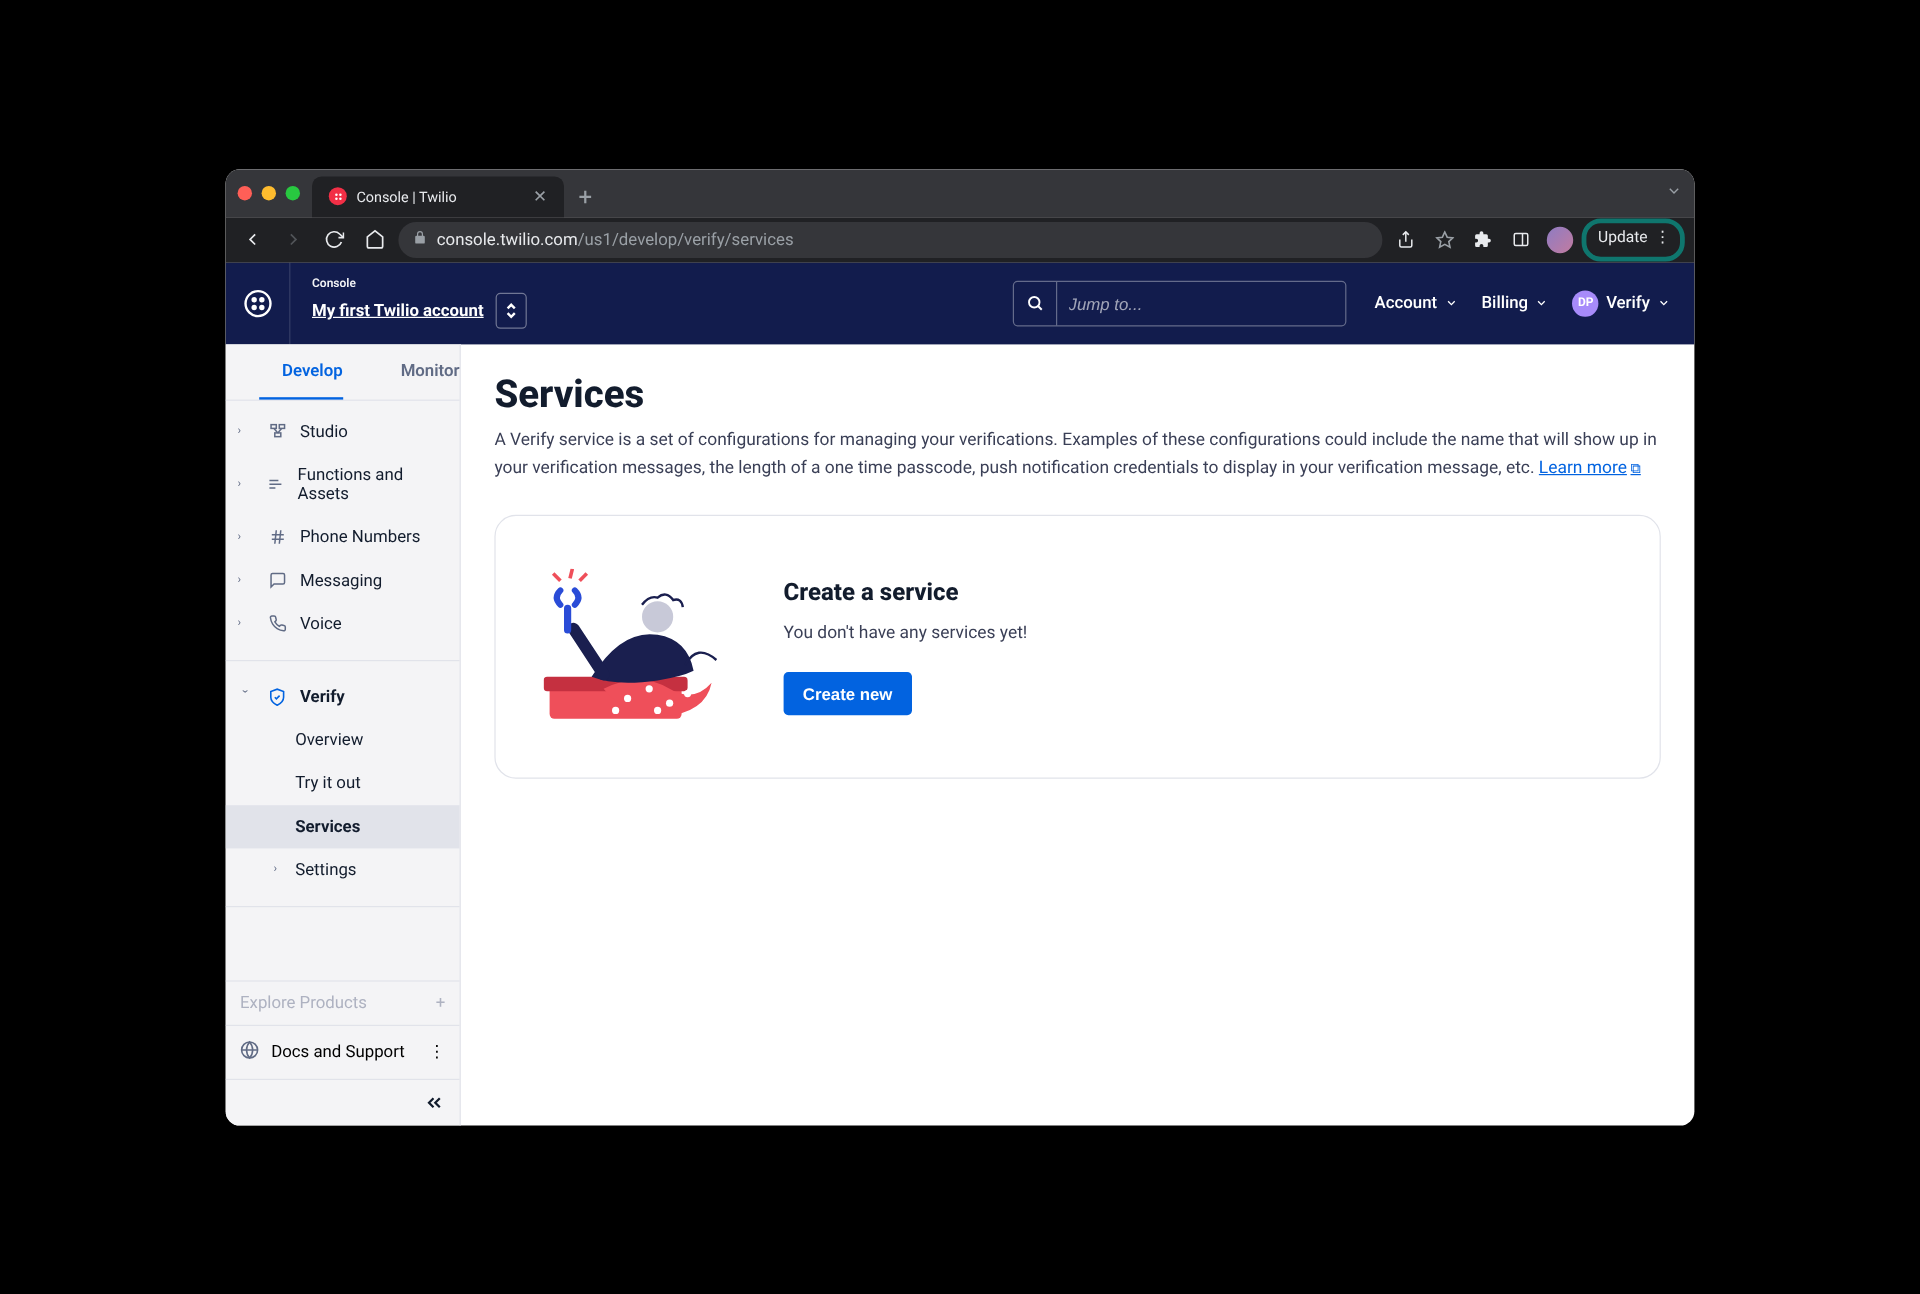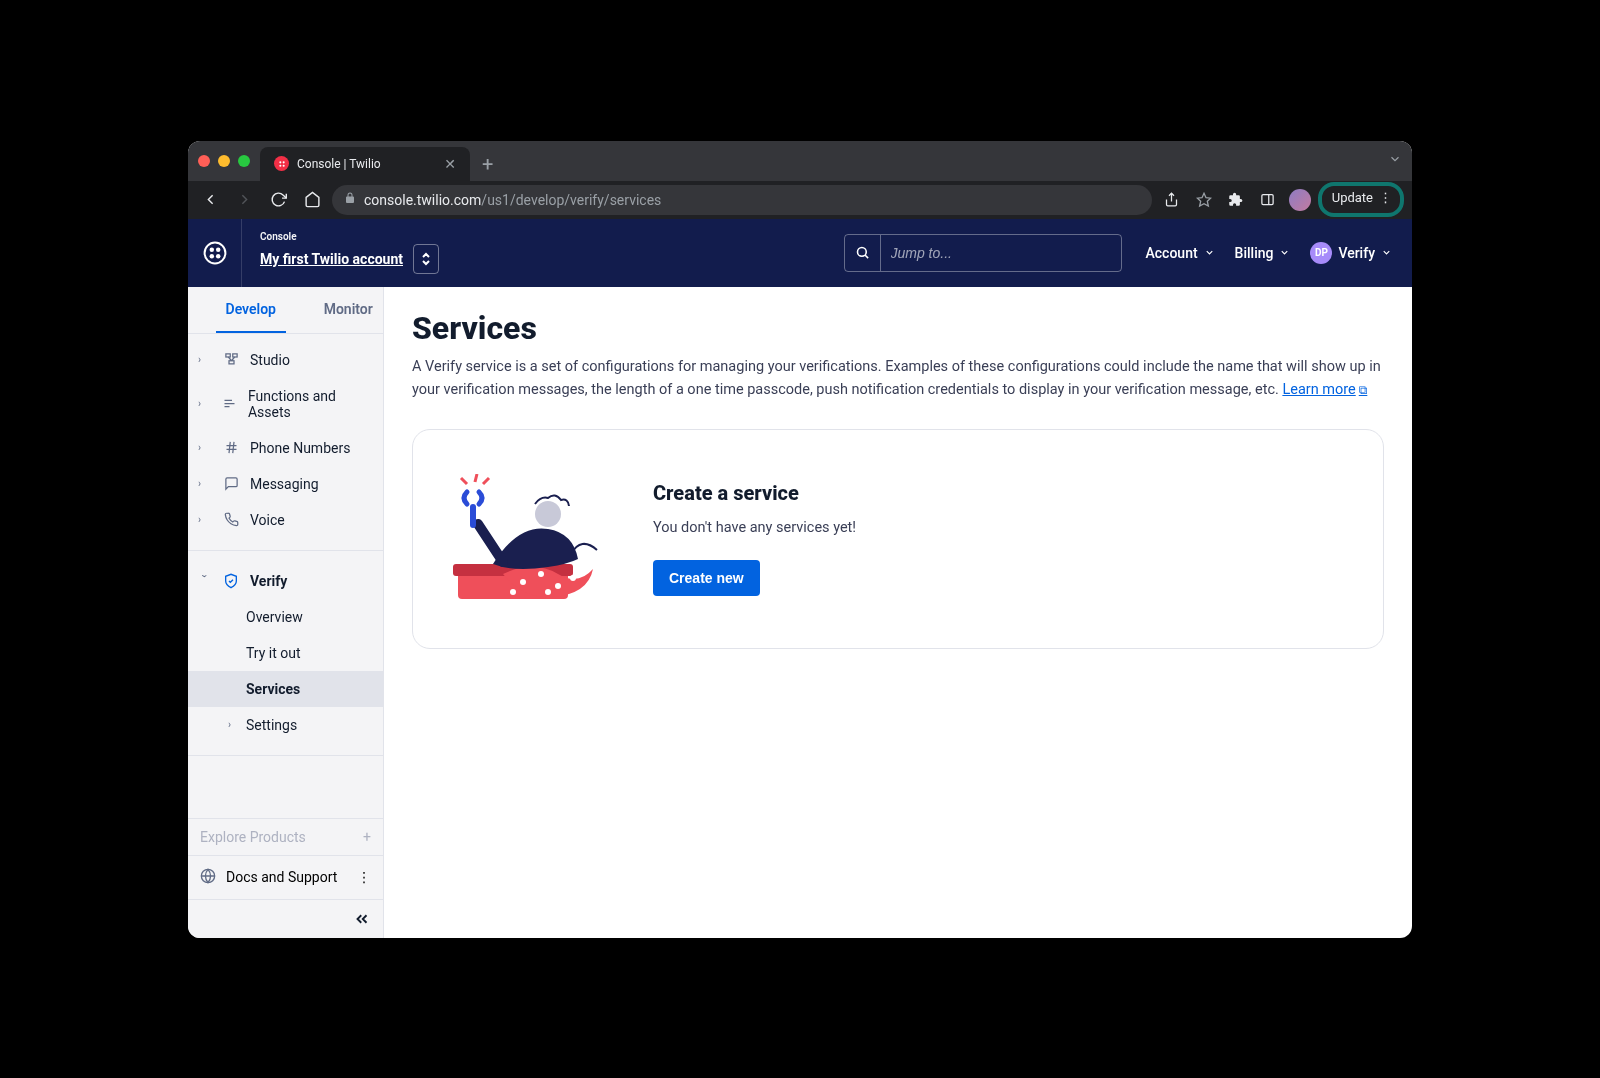--- a/index.html
+++ b/index.html
@@ -155,21 +155,21 @@
   background: #f4f4f6;
   border-right: 1px solid #e1e3ea;
   display:flex;
   flex-direction:column;
 }
 .side-tabs {
   display:flex;
   border-bottom: 1px solid #e1e3ea;
 }
 .side-tab {
-  flex:1; text-align:center; padding: 14px 0; font-size: 14px; font-weight: 600;
+  flex:1; text-align:right; padding: 14px 0; font-size: 14px; font-weight: 600;
   color:#606b85; cursor:pointer;margin-left:28px;
 }
 .side-tab.active { color:#0263e0; border-bottom: 2px solid #0263e0; }
 .side-list { padding: 8px 0; }
 .side-item {
   display:flex; align-items:center; gap:10px; padding: 10px 10px; font-size:14px;
   color:#121c2d; cursor:pointer;
 }
 .side-item .chev { width: 12px; color:#606b85; font-size:10px; margin-right: 2px;}
 .side-item .ico { width: 18px; display:flex;align-items:center;justify-content:center; color:#606b85;}

